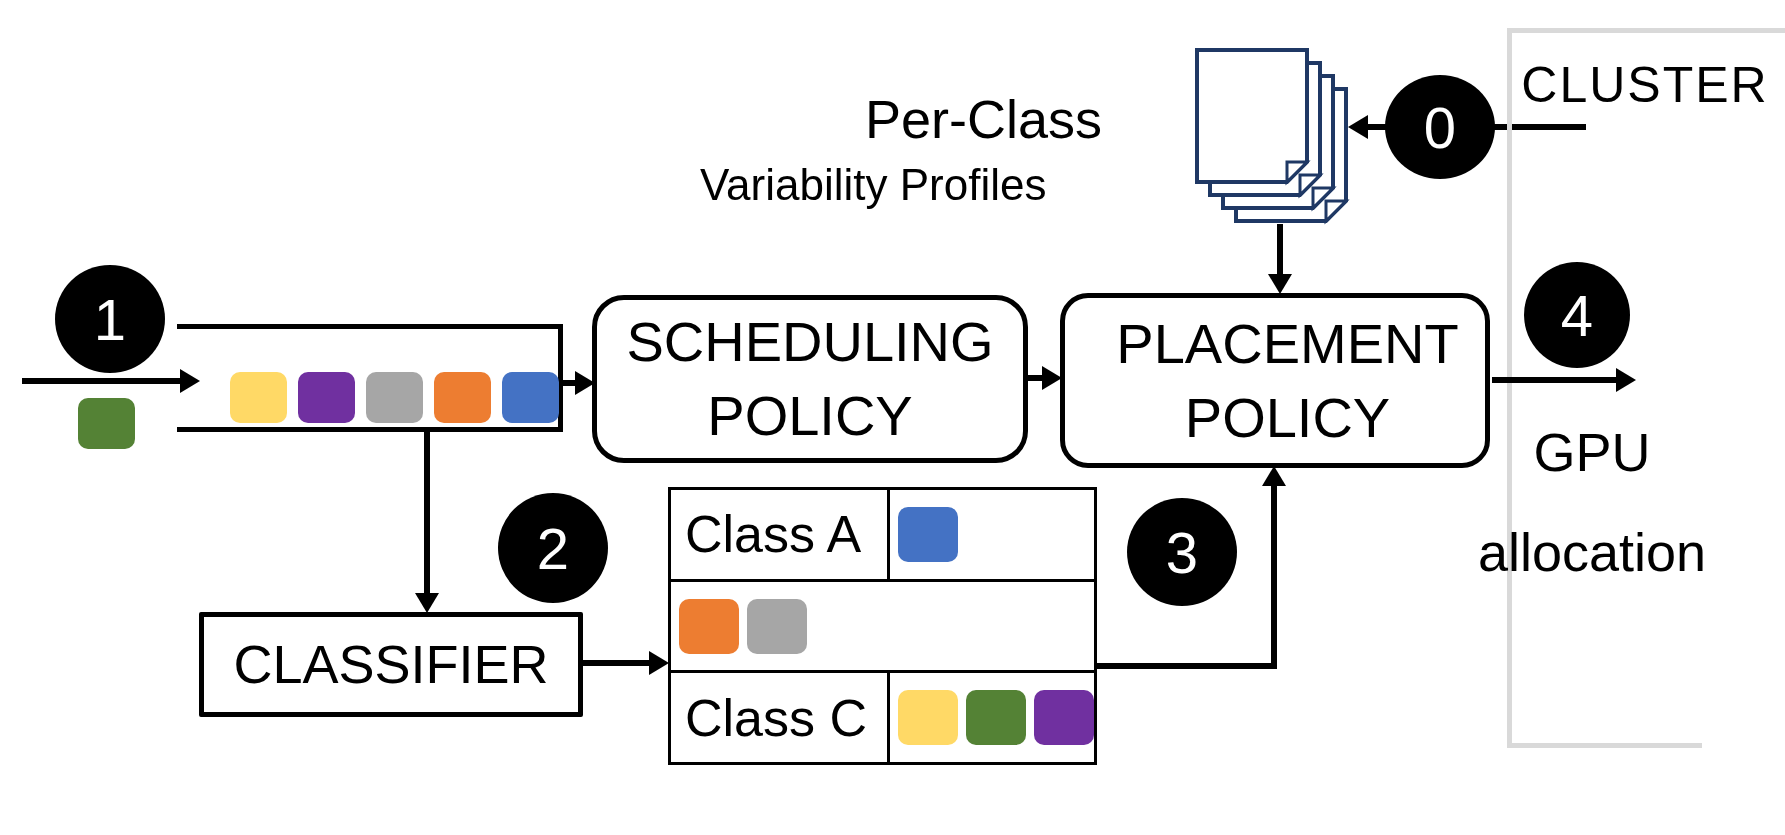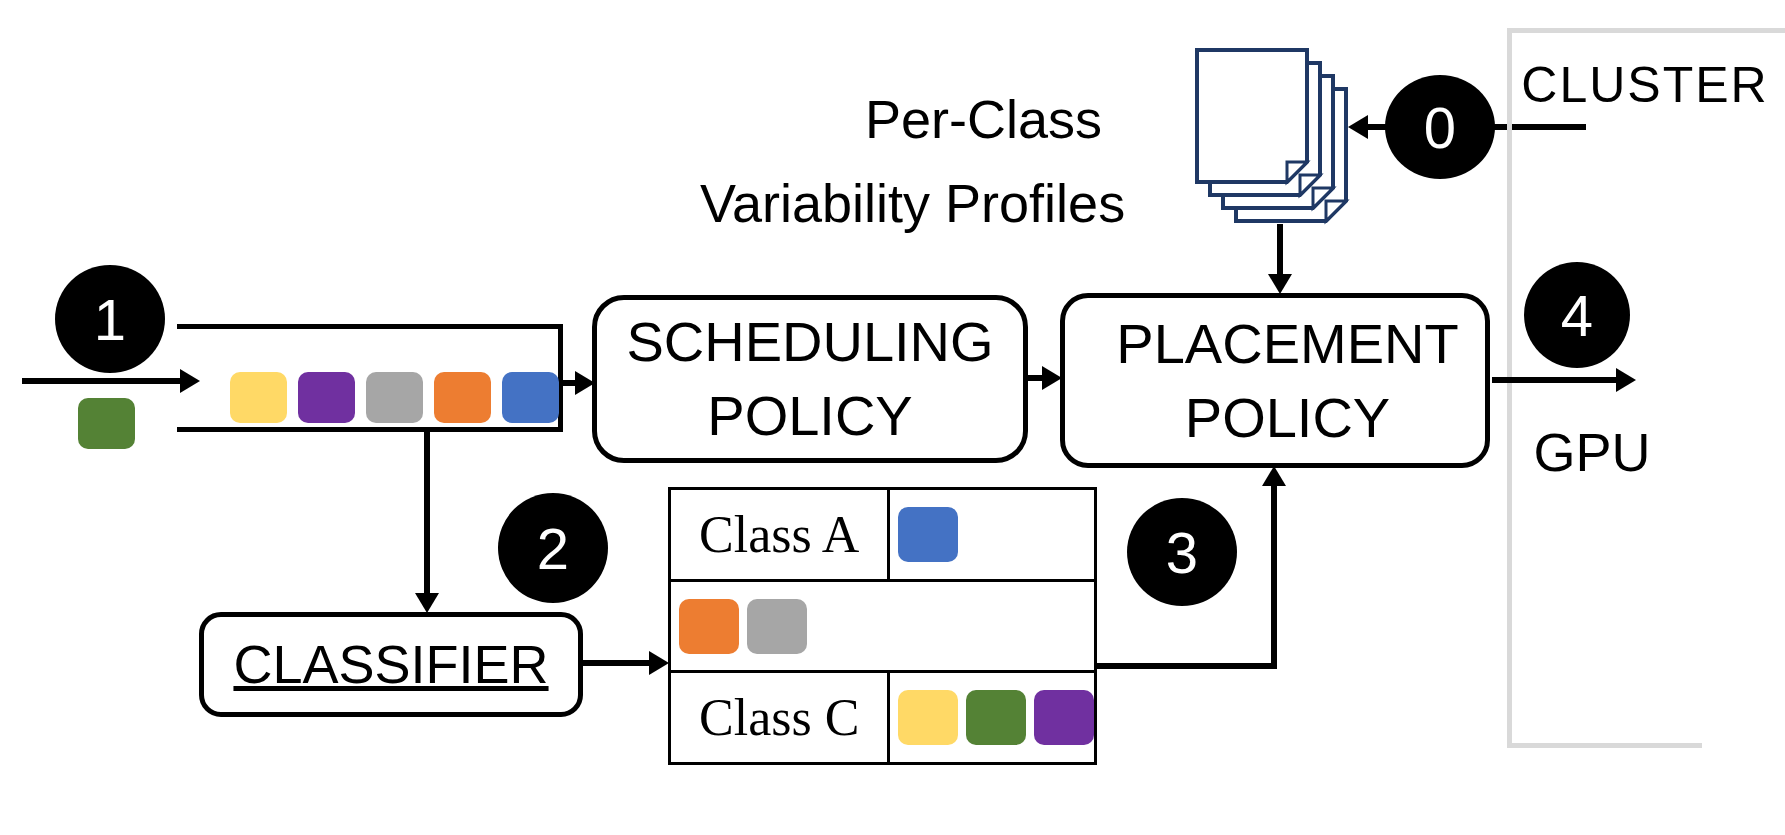--- a/index.html
+++ b/index.html
@@ -43,21 +43,21 @@
   }
   
   #class-table{
     position:absolute;border:3px solid #000;box-sizing:border-box;background:#fff;
     display:flex;flex-direction:column;z-index:4;
   }
   .trow{flex:1;display:flex;border-bottom:3px solid #000;}
   .trow:last-child{border-bottom:none;}
   .tlabel{
     width:219px;border-right:3px solid #000;display:flex;align-items:center;
-    padding-left:28px;font-size:52px;box-sizing:border-box;font-family:Liberation Serif, serif;
+    padding-left:14px;font-size:52px;box-sizing:border-box;
   }
   .cell-jobs{flex:1;display:flex;align-items:center;gap:8px;padding-left:8px;}
 </style>
 </head>
 <body>
 
 <div id="canvas">
 
   <div class="gline" style="left: 1507px; top: 28px; width: 5px; height: 720px; background: rgb(217, 217, 217);"></div>
   <div class="gline" style="left: 1507px; top: 28px; width: 278px; height: 5px; background: rgb(217, 217, 217);"></div>
@@ -100,21 +100,21 @@
     <div>POLICY</div>
   </div>
 
   <div class="line" style="left:424px;top:432px;width:6px;height:164px;"></div>
   <div class="ah ah-d" style="left:415px;top:593px;"></div>
 
   <div class="circle" style="left:498px;top:493px;width:110px;height:110px;">
     <span>2</span>
   </div>
 
-  <div class="rbox" style="left:199px;top:612px;width:384px;height:105px;border-radius:22px;font-size:54px;text-decoration:underline;">
+  <div class="rbox" style="left:199px;top:612px;width:384px;height:105px;border-radius:2px;font-size:54px;">
     <div>CLASSIFIER</div>
   </div>
 
   <div class="line" style="left:583px;top:660px;width:68px;height:6px;"></div>
   <div class="ah ah-r" style="left:649px;top:651px;"></div>
 
   <div id="class-table" style="left:668px;top:487px;width:429px;height:278px;">
     <div class="trow">
       <div class="tlabel">Class A</div>
       <div class="cell-jobs">
@@ -139,21 +139,21 @@
 
   <div class="line" style="left:1097px;top:663px;width:180px;height:6px;"></div>
   <div class="line" style="left:1271px;top:484px;width:6px;height:185px;"></div>
   <div class="ah ah-u" style="left:1262px;top:466px;"></div>
 
   <div class="circle" style="left:1127px;top:498px;width:110px;height:108px;">
     <span>3</span>
   </div>
 
   <div class="txt right" style="left:865px;top:88px;width:300px;font-size:54px;">Per-Class</div>
-  <div class="txt right" style="left:700px;top:172px;width:490px;font-size:54px;">Variability Profiles</div>
+  <div class="txt right" style="left:700px;top:160px;width:490px;font-size:44px;">Variability Profiles</div>
 
   <div class="abs" style="left:1195px;top:45px;width:180px;height:200px;z-index:4;">
     <svg width="180" height="200" viewBox="0 0 180 200">
       <g fill="#ffffff" stroke-width="4" stroke="#1F3864">
         <path d="M41 44 h110 v112 l-20 20 h-90 z"></path>
         <path d="M131 156 l20 -0 l-20 20 z" stroke-width="3"></path>
         <path d="M28 31 h110 v112 l-20 20 h-90 z"></path>
         <path d="M118 143 l20 -0 l-20 20 z" stroke-width="3"></path>
         <path d="M15 18 h110 v112 l-20 20 h-90 z"></path>
         <path d="M105 130 l20 -0 l-20 20 z" stroke-width="3"></path>
@@ -173,15 +173,16 @@
   <div class="ah ah-d" style="left:1268px;top:274px;"></div>
 
   <div class="line" style="left:1492px;top:377px;width:128px;height:6px;z-index:2;"></div>
   <div class="ah ah-r" style="left:1616px;top:368px;"></div>
   <div class="circle" style="left:1524px;top:262px;width:106px;height:106px;">
     <span>4</span>
   </div>
 
   <div class="txt center" style="left:1402px;top:402px;width:380px;font-size:54px;line-height:100px;">
     <div>GPU</div>
+    <div>allocation</div>
   </div>
 
 </div>
 
 </body></html>

